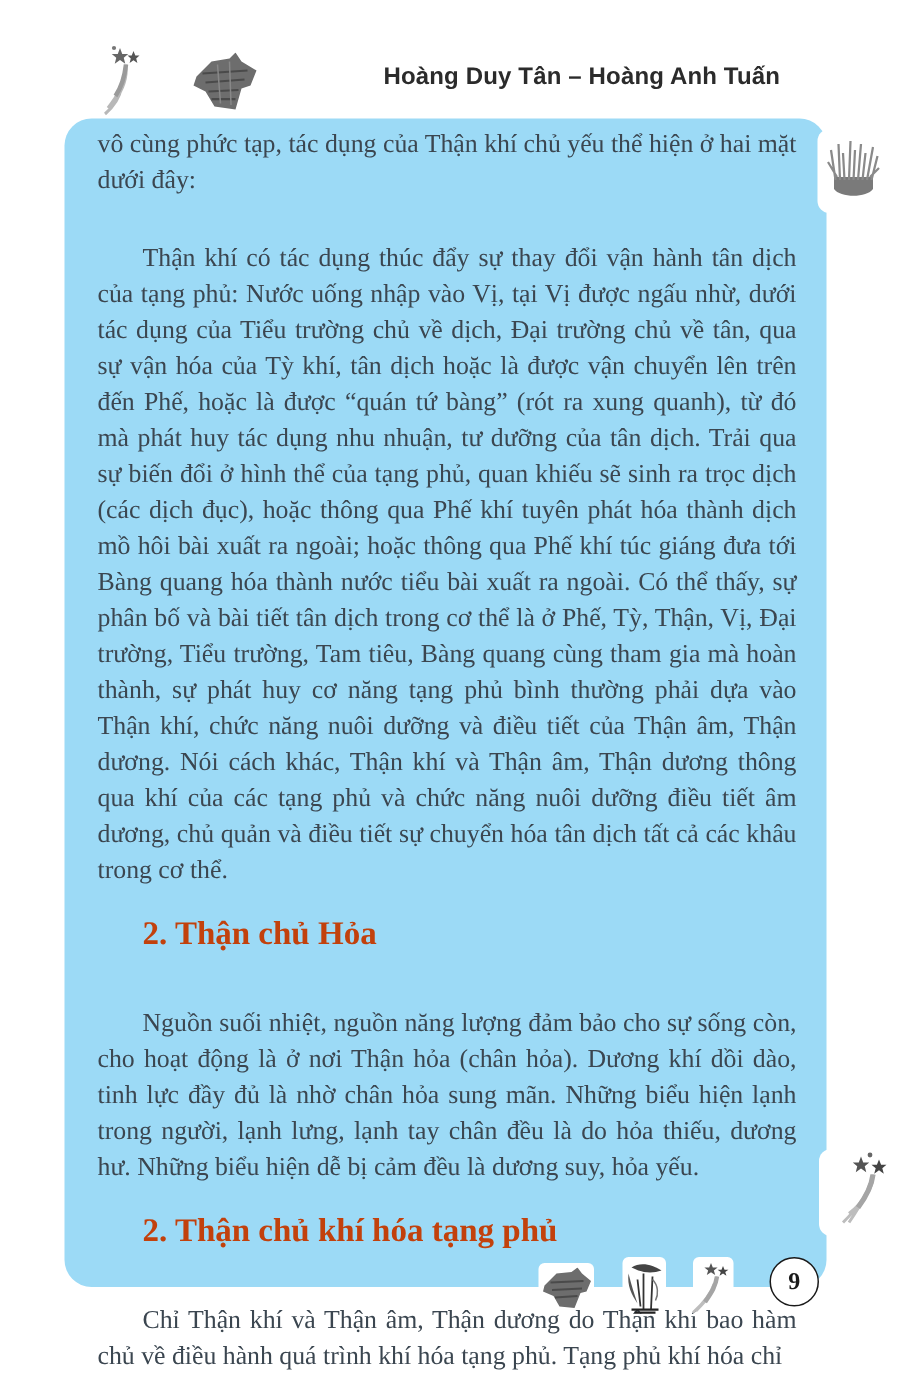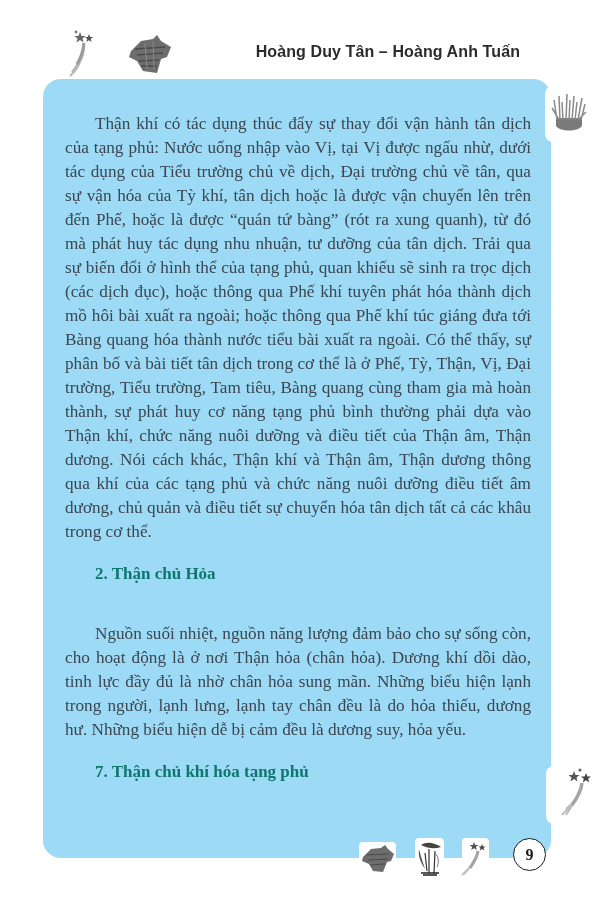--- a/index.html
+++ b/index.html
@@ -22,21 +22,21 @@
   .text {
     position: absolute; left: 65px; top: 84px; width: 466px;
     font-size: 17.2px; line-height: 24px; color: #3b4650;
     text-align: justify;
   }
   .text p { margin: 0; }
   .text p.indent { text-indent: 30px; margin-top: 36px; }
   .text p.gap { margin-top: 28px; }
   .text h3 {
     margin: 18px 0 1px 0; padding-left: 30px;
-    font-size: 17px; font-weight: bold; color: #0f766e; line-height: 24px;
+    font-size: 22px; font-weight: bold; color: #c2410c; line-height: 24px;
   }
   .icon { position: absolute; }
   .page-num {
     position: absolute; left: 513px; top: 838px; width: 31px; height: 31px;
     border: 1.5px solid #1a1a1a; border-radius: 50%; background: #ffffff;
     display: flex; align-items: center; justify-content: center;
     font-family: "Liberation Serif", serif; font-weight: bold; font-size: 16px; color: #1a1a1a;
   }
   .tile { position: absolute; background: #ffffff; border-radius: 4px; }
 </style>
@@ -78,24 +78,26 @@
   <svg width="40" height="52" viewBox="0 0 40 52">
     <polygon points="14,6 15.5,10 19.5,10 16.5,12.5 17.5,16.5 14,14 10.5,16.5 11.5,12.5 8.5,10 12.5,10" fill="#555"></polygon>
     <polygon points="26,8 27.4,11.5 31,11.5 28.2,13.8 29.2,17.5 26,15.2 22.8,17.5 23.8,13.8 21,11.5 24.6,11.5" fill="#444"></polygon>
     <circle cx="20" cy="5" r="1.6" fill="#666"></circle>
     <path d="M22 18 C22 28, 16 36, 6 44 M20 24 C18 32, 12 40, 2 50 M18 30 C14 38, 10 44, 6 50" stroke="#bdbdbd" stroke-width="2" fill="none"></path>
     <path d="M22 18 C21 26, 18 32, 12 40" stroke="#a5a5a5" stroke-width="3.5" fill="none"></path>
   </svg>
 </div>
 
 <div class="text">
+  <p>vô cùng phức tạp, tác dụng của Thận khí chủ yếu thể hiện ở hai mặt dưới đây:</p>
   <p class="indent gap">Thận khí có tác dụng thúc đẩy sự thay đổi vận hành tân dịch của tạng phủ: Nước uống nhập vào Vị, tại Vị được ngấu nhừ, dưới tác dụng của Tiểu trường chủ về dịch, Đại trường chủ về tân, qua sự vận hóa của Tỳ khí, tân dịch hoặc là được vận chuyển lên trên đến Phế, hoặc là được “quán tứ bàng” (rót ra xung quanh), từ đó mà phát huy tác dụng nhu nhuận, tư dưỡng của tân dịch. Trải qua sự biến đổi ở hình thể của tạng phủ, quan khiếu sẽ sinh ra trọc dịch (các dịch đục), hoặc thông qua Phế khí tuyên phát hóa thành dịch mồ hôi bài xuất ra ngoài; hoặc thông qua Phế khí túc giáng đưa tới Bàng quang hóa thành nước tiểu bài xuất ra ngoài. Có thể thấy, sự phân bố và bài tiết tân dịch trong cơ thể là ở Phế, Tỳ, Thận, Vị, Đại trường, Tiểu trường, Tam tiêu, Bàng quang cùng tham gia mà hoàn thành, sự phát huy cơ năng tạng phủ bình thường phải dựa vào Thận khí, chức năng nuôi dưỡng và điều tiết của Thận âm, Thận dương. Nói cách khác, Thận khí và Thận âm, Thận dương thông qua khí của các tạng phủ và chức năng nuôi dưỡng điều tiết âm dương, chủ quản và điều tiết sự chuyển hóa tân dịch tất cả các khâu trong cơ thể.</p>
   <h3>2. Thận chủ Hỏa</h3>
   <p class="indent">Nguồn suối nhiệt, nguồn năng lượng đảm bảo cho sự sống còn, cho hoạt động là ở nơi Thận hỏa (chân hỏa). Dương khí dồi dào, tinh lực đầy đủ là nhờ chân hỏa sung mãn. Những biểu hiện lạnh trong người, lạnh lưng, lạnh tay chân đều là do hỏa thiếu, dương hư. Những biểu hiện dễ bị cảm đều là dương suy, hỏa yếu.</p>
-  <h3>7. Thận chủ khí hóa tạng phủ</h3>
+  <h3>2. Thận chủ khí hóa tạng phủ</h3>
+  <p class="indent">Chỉ Thận khí và Thận âm, Thận dương do Thận khí bao hàm chủ về điều hành quá trình khí hóa tạng phủ. Tạng phủ khí hóa chỉ</p>
 </div>
 
 <div class="tile" style="left:359px; top:842px; width:37px; height:24px;"></div>
 <div class="icon" style="left:361px; top:845px; width:34px; height:28px;">
   <svg width="34" height="28" viewBox="0 0 34 28">
     <polygon points="2,12 10,4 20,3 24,0 27,4 33,9 30,16 26,17 22,27 12,26 8,19 1,16" fill="#6d6d6d"></polygon>
     <path d="M6 10 L28 9 M7 15 L27 14 M9 20 L24 19" stroke="#4a4a4a" stroke-width="1.2"></path>
   </svg>
 </div>
 

